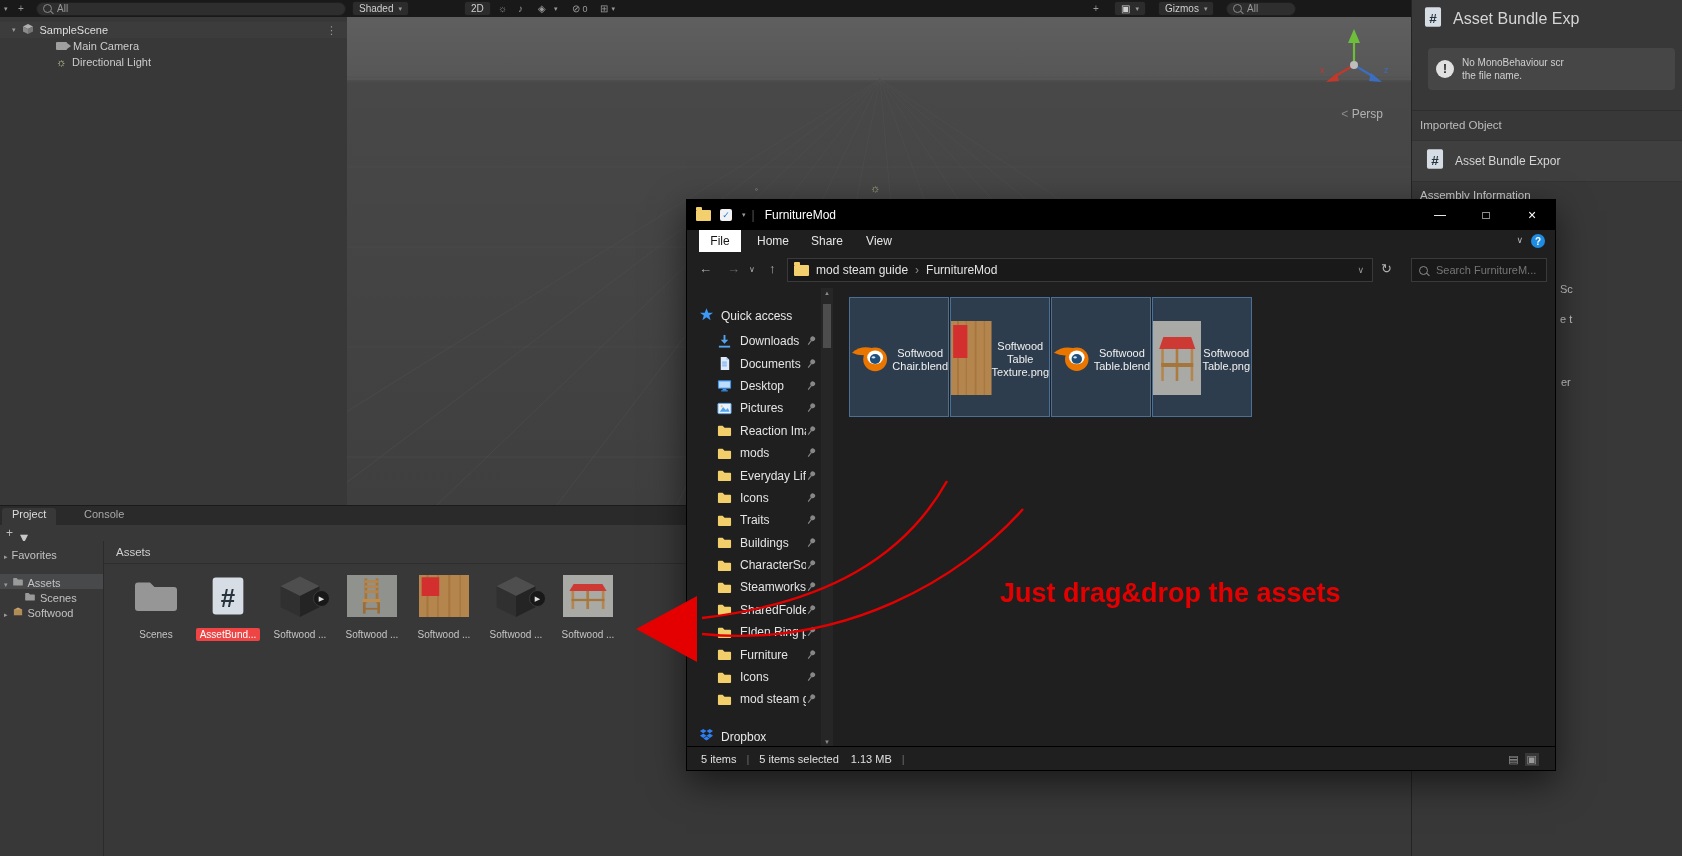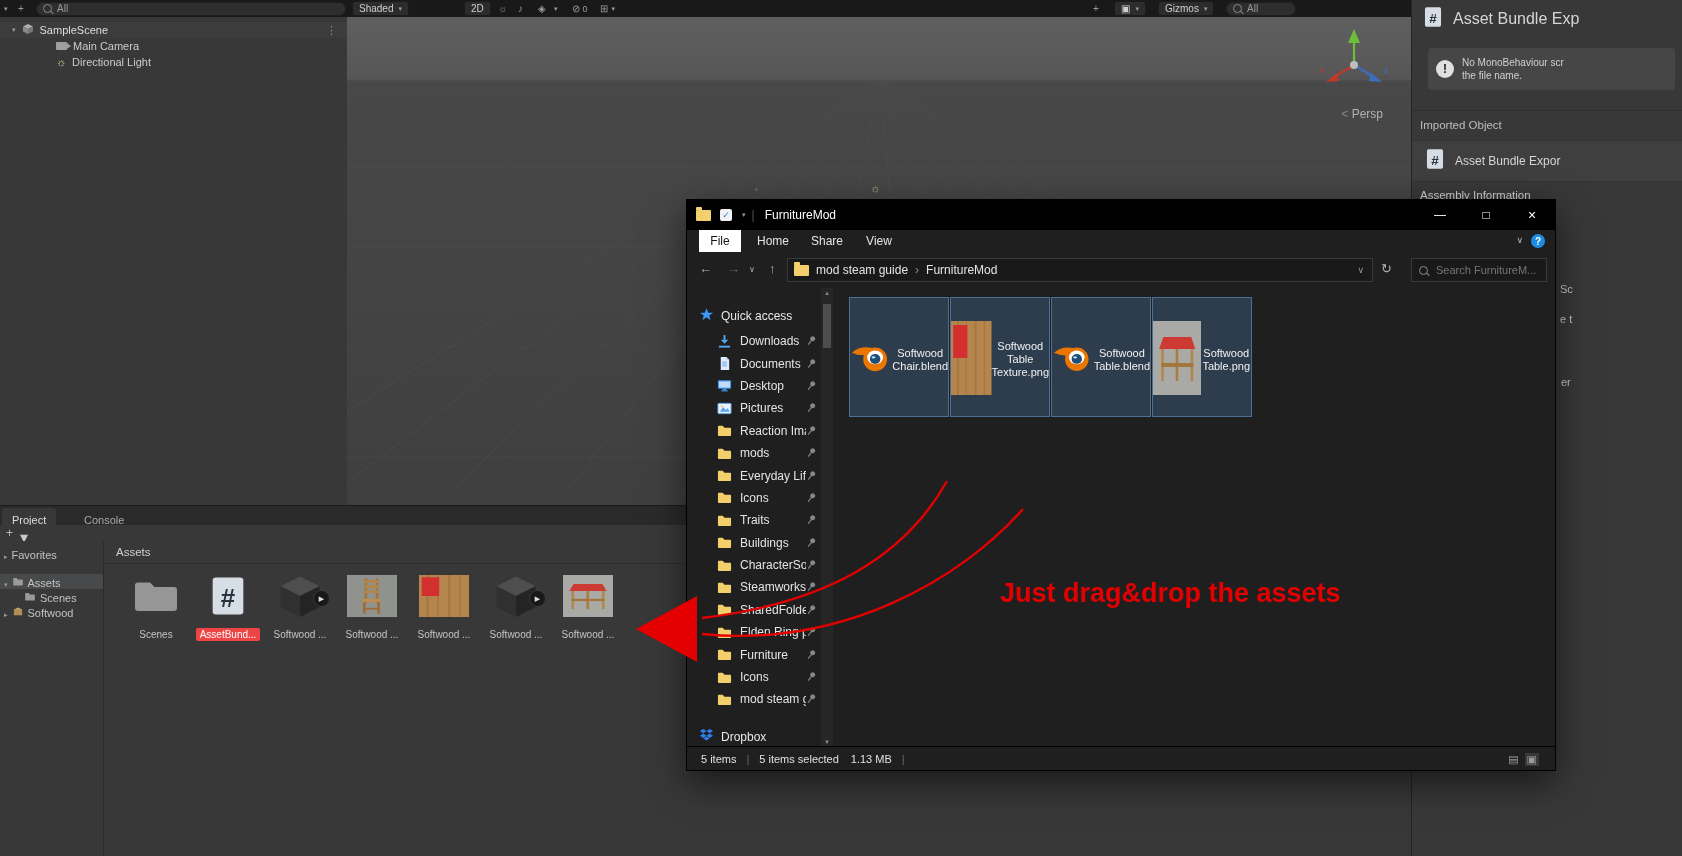--- a/index.html
+++ b/index.html
@@ -23,21 +23,21 @@
   #u-scene{position:absolute;left:347px;top:17px;width:1064px;height:488px;overflow:hidden;
     background:linear-gradient(180deg,#5f5f5f 0%,#575757 12%,#484848 13.5%,#3f3f3f 100%)}
   .persp{position:absolute;right:28px;top:90px;font-size:12px;color:#b2b2b2}
   
   #u-inspector{position:absolute;left:1411px;top:0;width:271px;height:856px;background:#383838;border-left:1px solid #242424}
   .insp-warn{position:absolute;left:16px;top:48px;right:8px;height:42px;background:#464646;border-radius:4px;display:flex;align-items:center;gap:8px;padding:0 8px;box-sizing:border-box}
   .warn-circ{width:18px;height:18px;border-radius:50%;background:#e0e0e0;color:#222;font-weight:bold;font-size:12px;display:flex;align-items:center;justify-content:center;flex:0 0 auto}
   .insp-row2{position:absolute;left:0;top:140px;right:0;height:40px;background:#3f3f3f;border-top:1px solid #333;border-bottom:1px solid #333;display:flex;align-items:center;gap:9px;padding-left:12px}
   
   #u-tabstrip{position:absolute;left:0;top:505px;width:1411px;height:20px;background:#2a2a2a;border-top:1px solid #1b1b1b}
-  .ptab{position:absolute;top:2px;height:18px;padding:0 10px;display:flex;align-items:flex-end;font-size:11px;border-radius:3px 3px 0 0}
+  .ptab{position:absolute;top:2px;height:18px;padding:0 10px;display:flex;align-items:flex-start;font-size:11px;border-radius:3px 3px 0 0}
   .ptab.active{background:#383838;color:#dddddd}
   .ptab.idle{color:#a8a8a8}
   #u-projbar{position:absolute;left:0;top:525px;width:1411px;height:16px;background:#383838;border-bottom:1px solid #2b2b2b}
   #u-tree{position:absolute;left:0;top:541px;width:103px;height:315px;background:#383838;border-right:1px solid #2b2b2b;font-size:11px}
   .t-row{display:flex;align-items:flex-end;height:15px;gap:4px;color:#c2c2c2;padding-left:4px}
   .t-row.sel{background:#48494b}
   #u-assets{position:absolute;left:104px;top:541px;width:1307px;height:315px;background:#383838}
   .u-divider{position:absolute;left:0;top:22px;right:0;height:1px;background:#2d2d2d}
   #asset-row{position:absolute;left:20px;top:30px;display:flex;gap:8px}
   .u-item{width:64px;display:flex;flex-direction:column;align-items:center}

